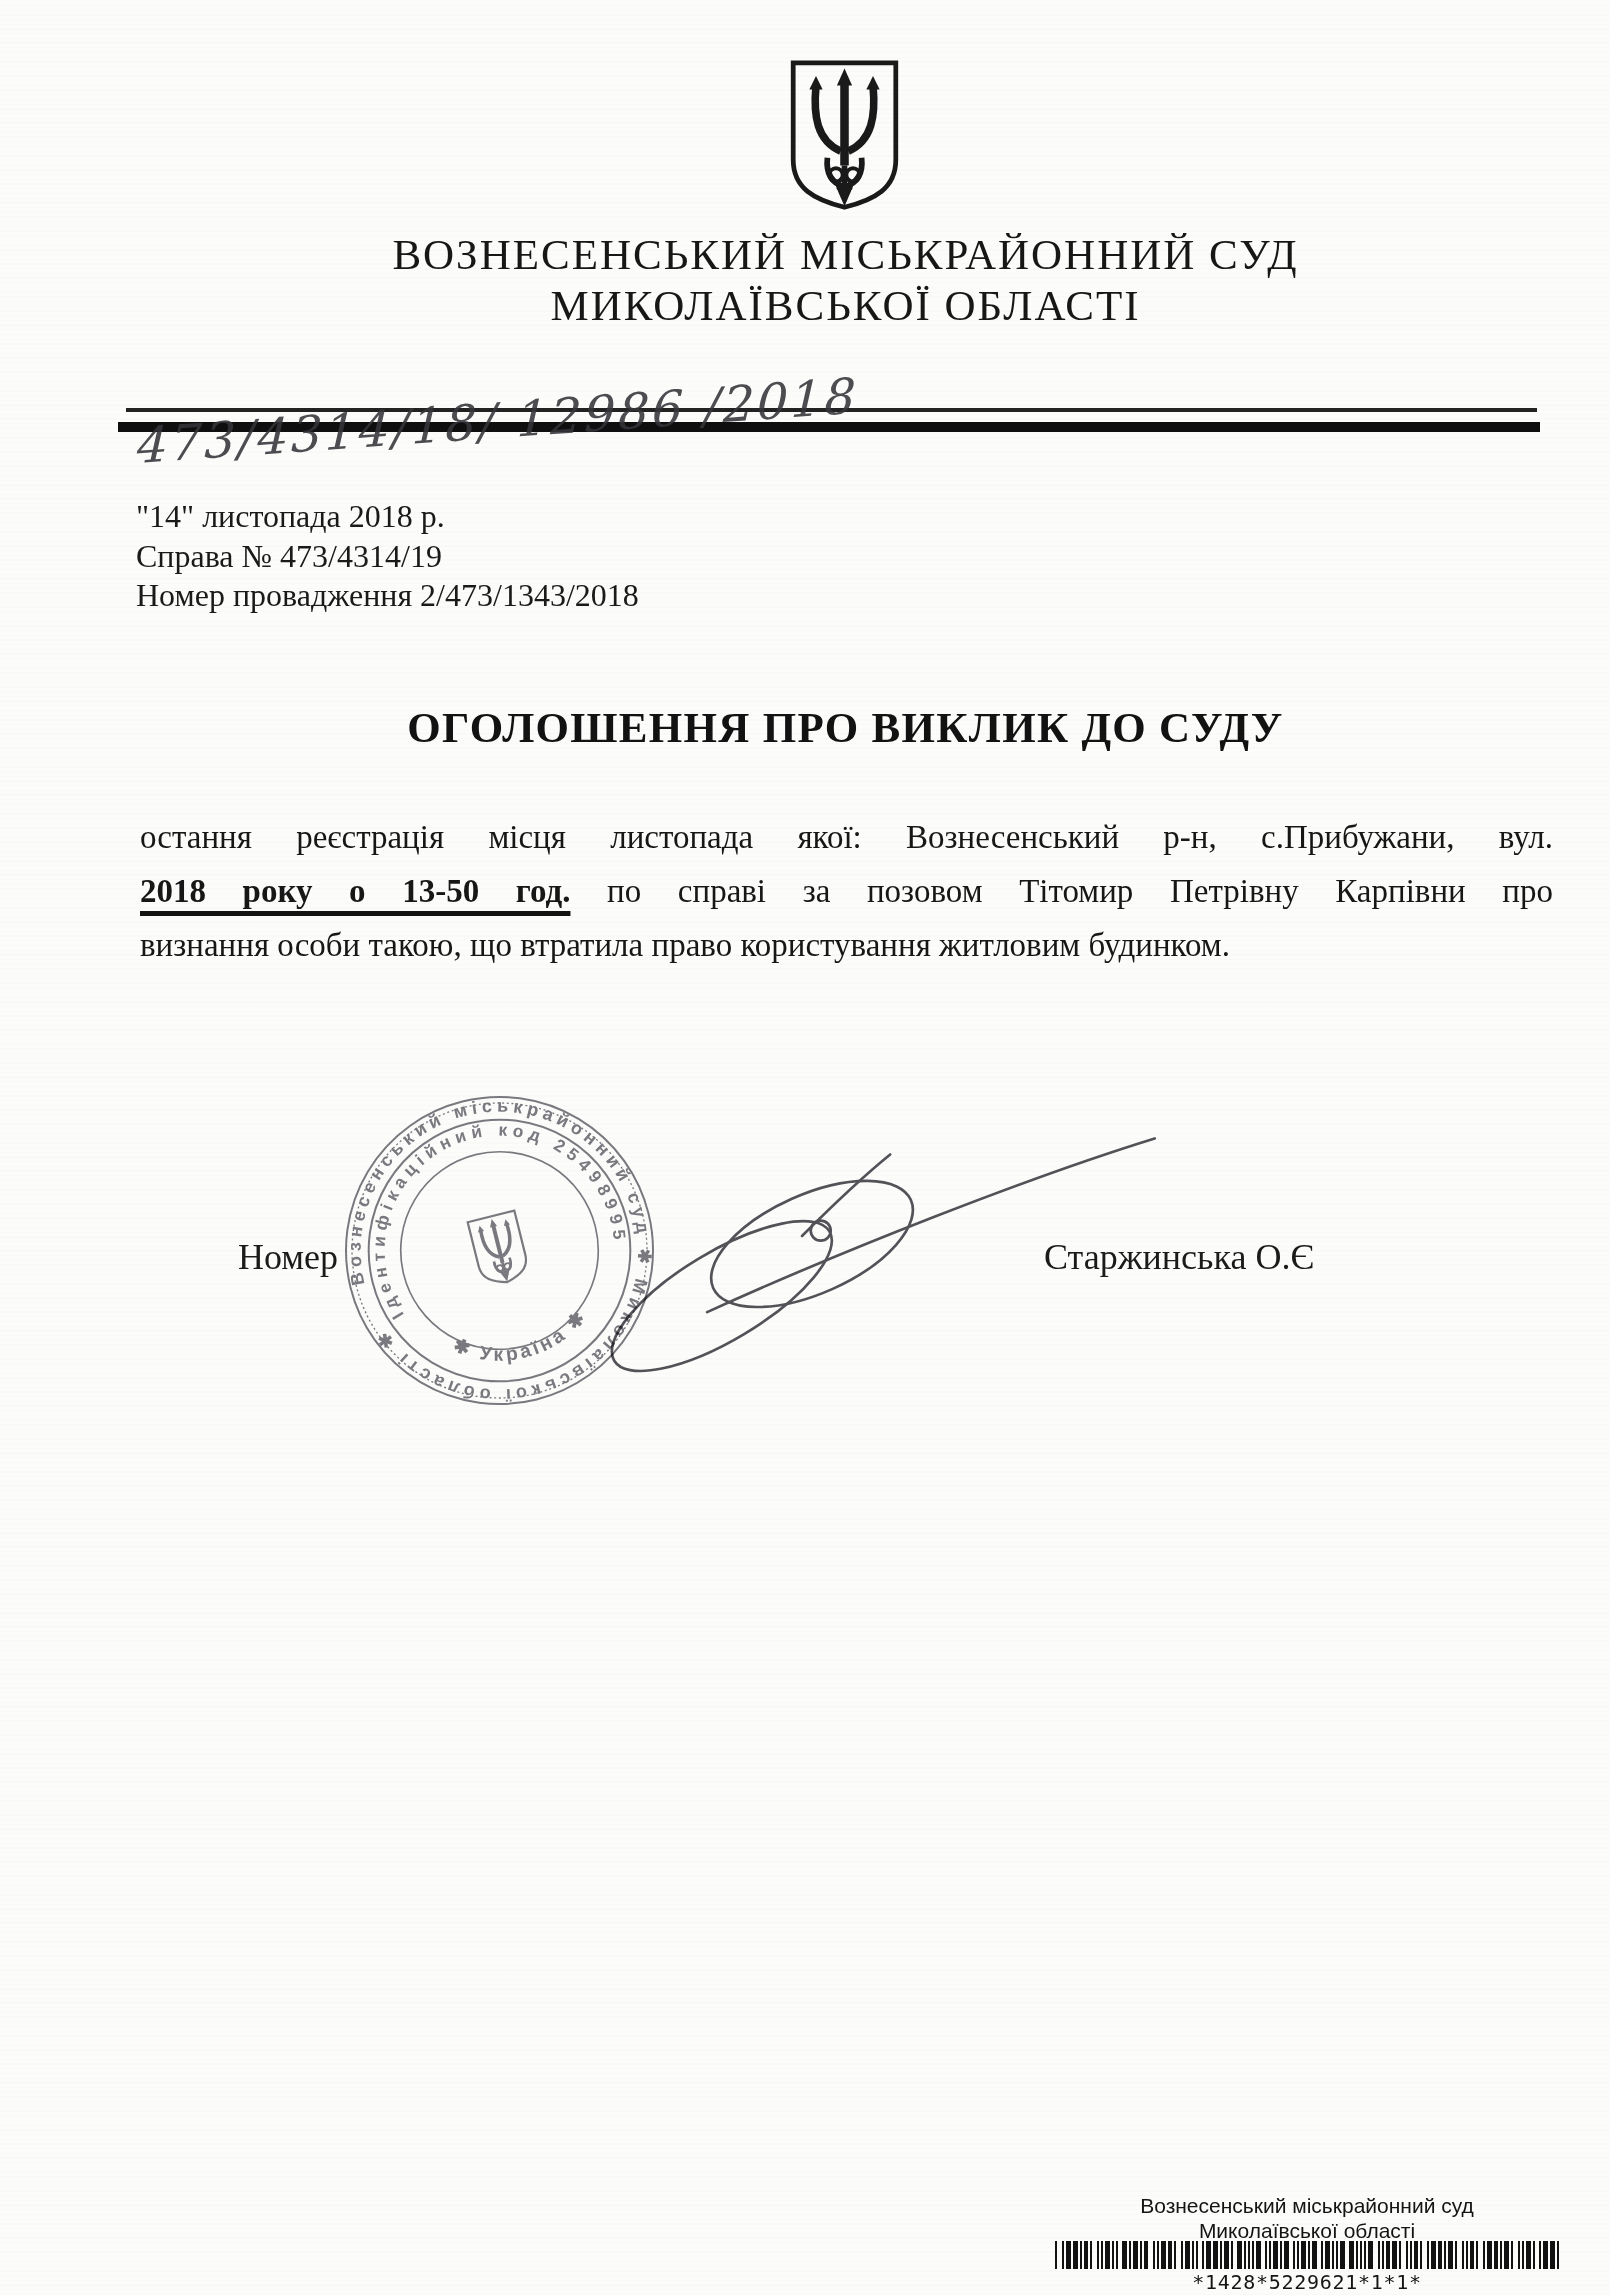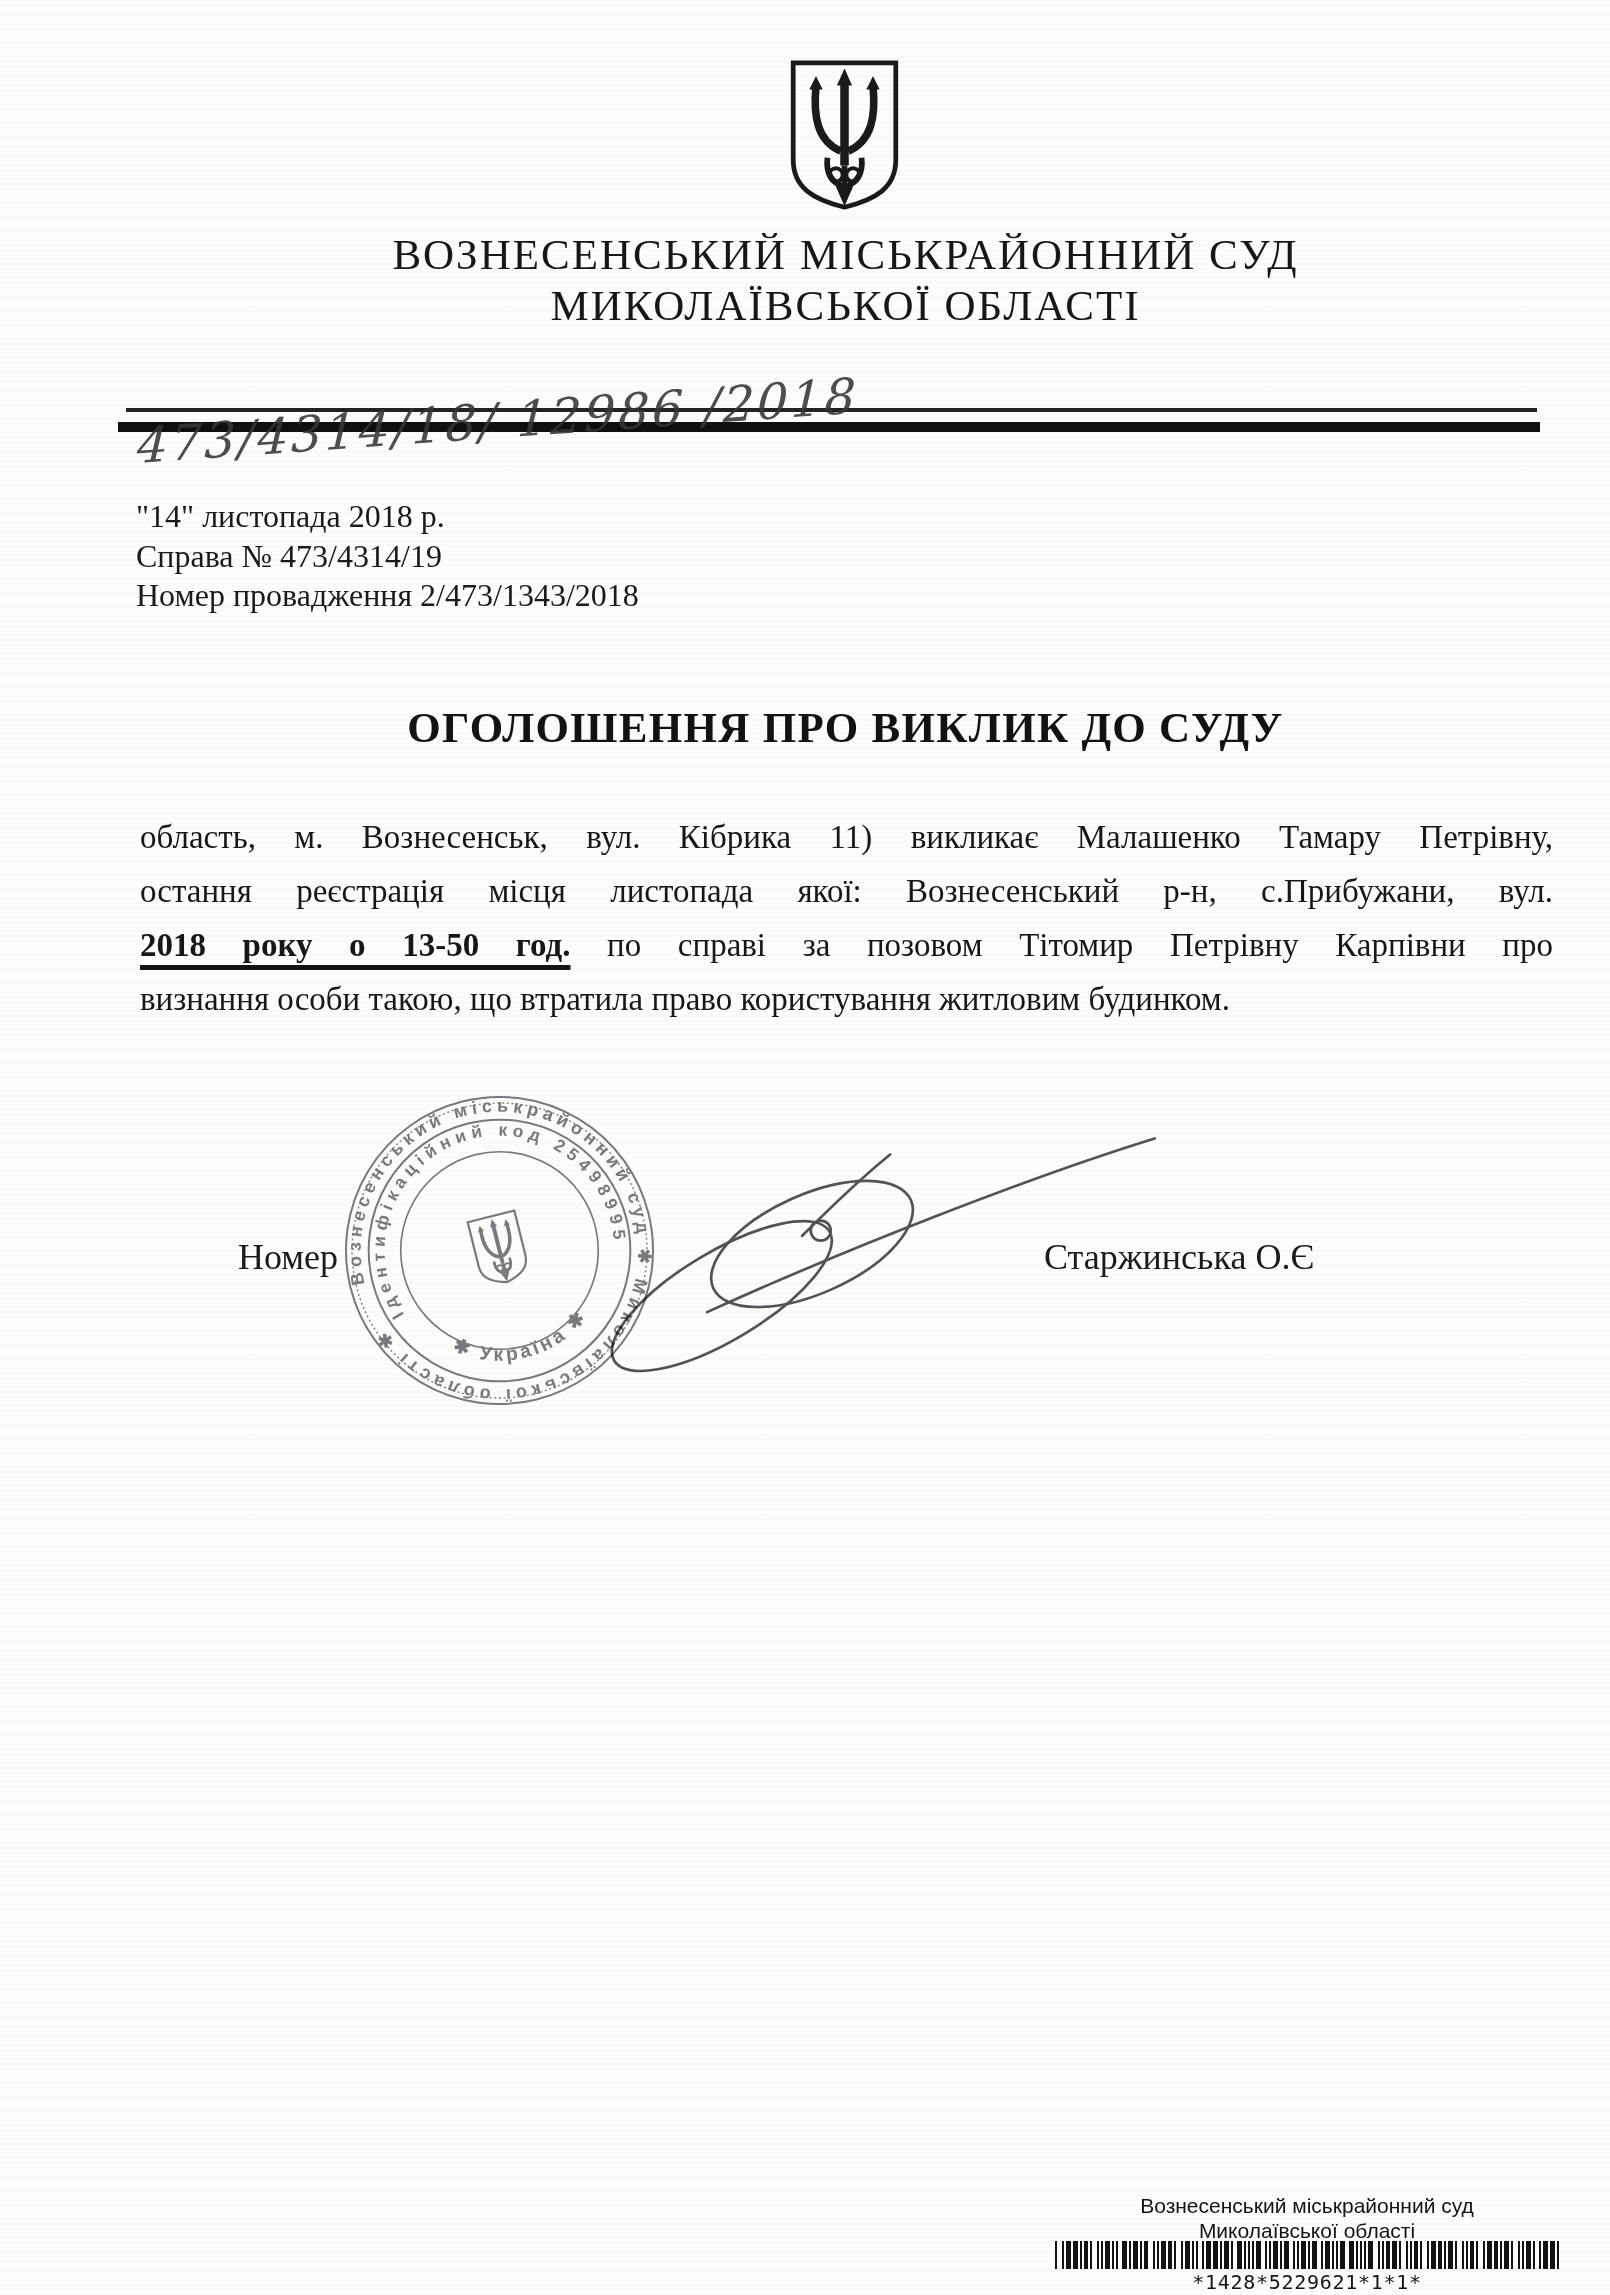--- a/index.html
+++ b/index.html
@@ -130,21 +130,20 @@
 
   <div class="abs handwriting">473/4314/18/ 12986 /2018</div>
 
   <div class="abs case-line d1">"14" листопада 2018 р.</div>
   <div class="abs case-line d2">Справа № 473/4314/19</div>
   <div class="abs case-line d3">Номер провадження 2/473/1343/2018</div>
 
   <div class="abs doc-title">ОГОЛОШЕННЯ ПРО ВИКЛИК ДО СУДУ</div>
 
   <div class="abs body-par">
-    <div class="bline">область, м. Вознесенськ, вул. Кібрика 11) викликає Малашенко Тамару Петрівну,</div>
     <div class="bline">остання реєстрація місця листопада якої: Вознесенський р-н, с.Прибужани, вул.</div>
     <div class="bline"><span class="bu">2018 року о 13-50 год.</span><span> по справі за позовом Тітомир Петрівну Карпівни про</span></div>
     <div class="bline last">визнання особи такою, що втратила право користування житловим будинком.</div>
   </div>
 
   <div class="abs judge-label">Номер</div>
   <div class="abs judge-name">Старжинська О.Є</div>
 
   <svg class="abs stamp" viewBox="0 0 472 472">
     <defs>

